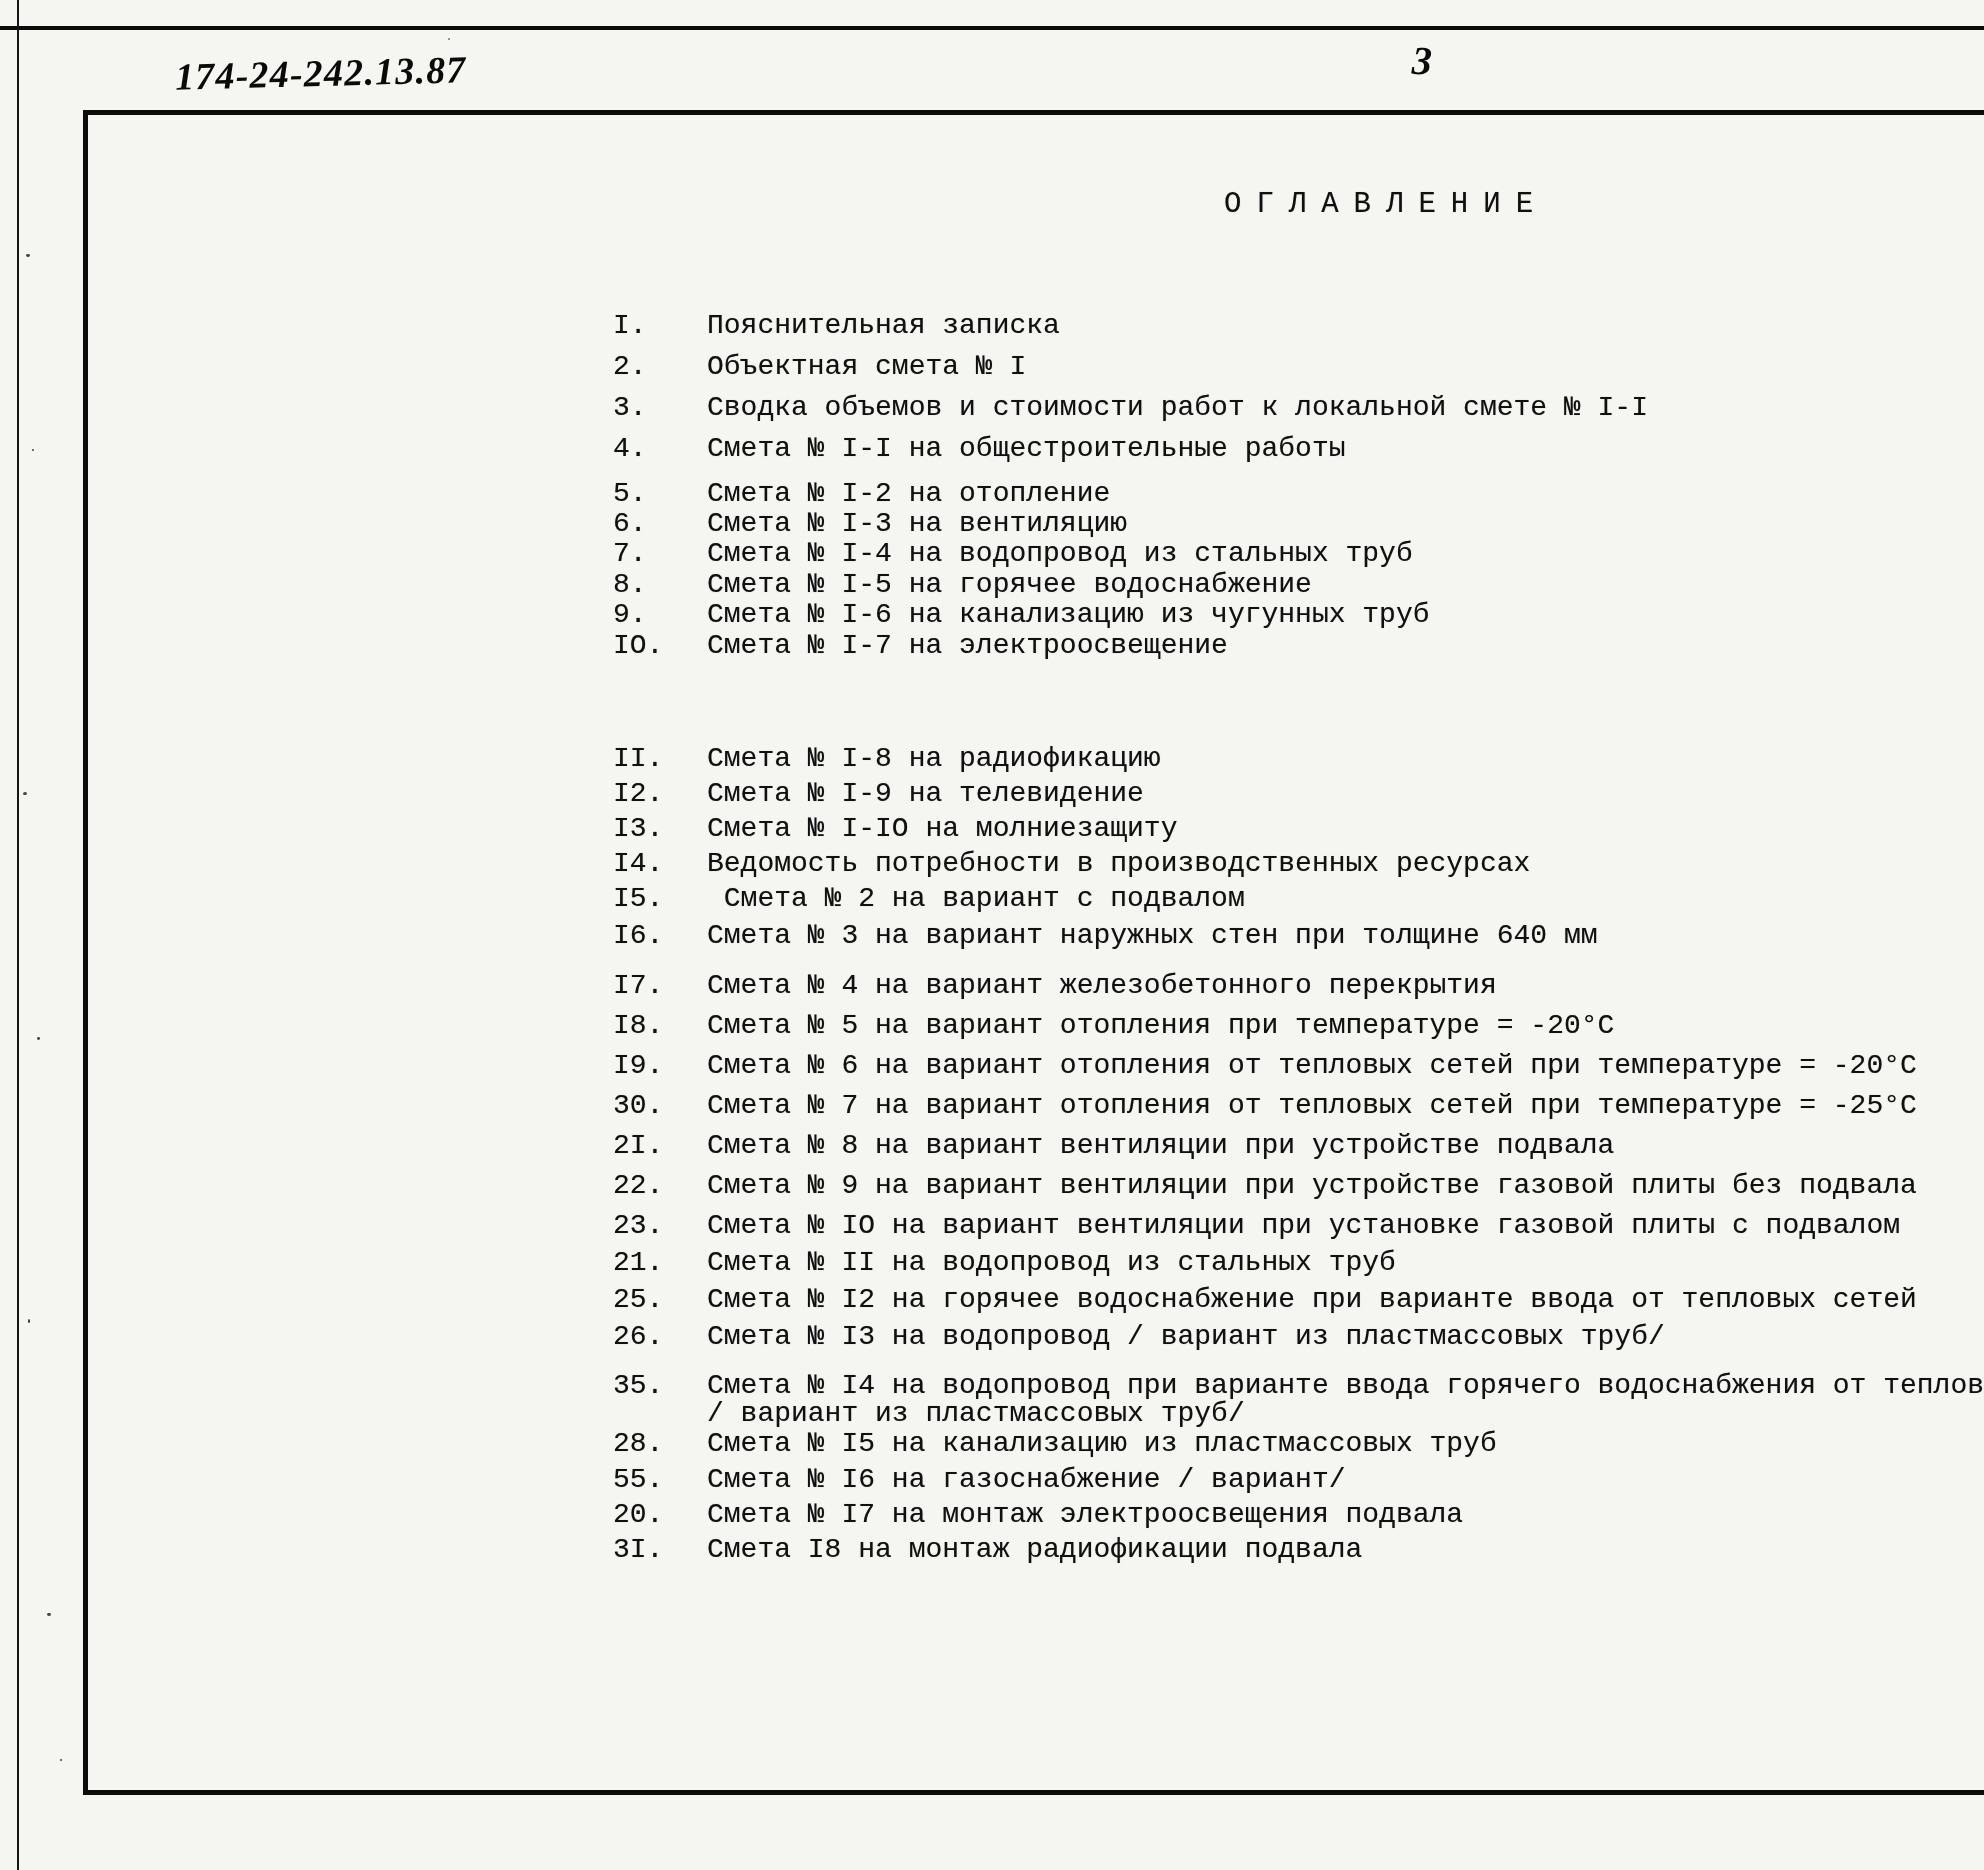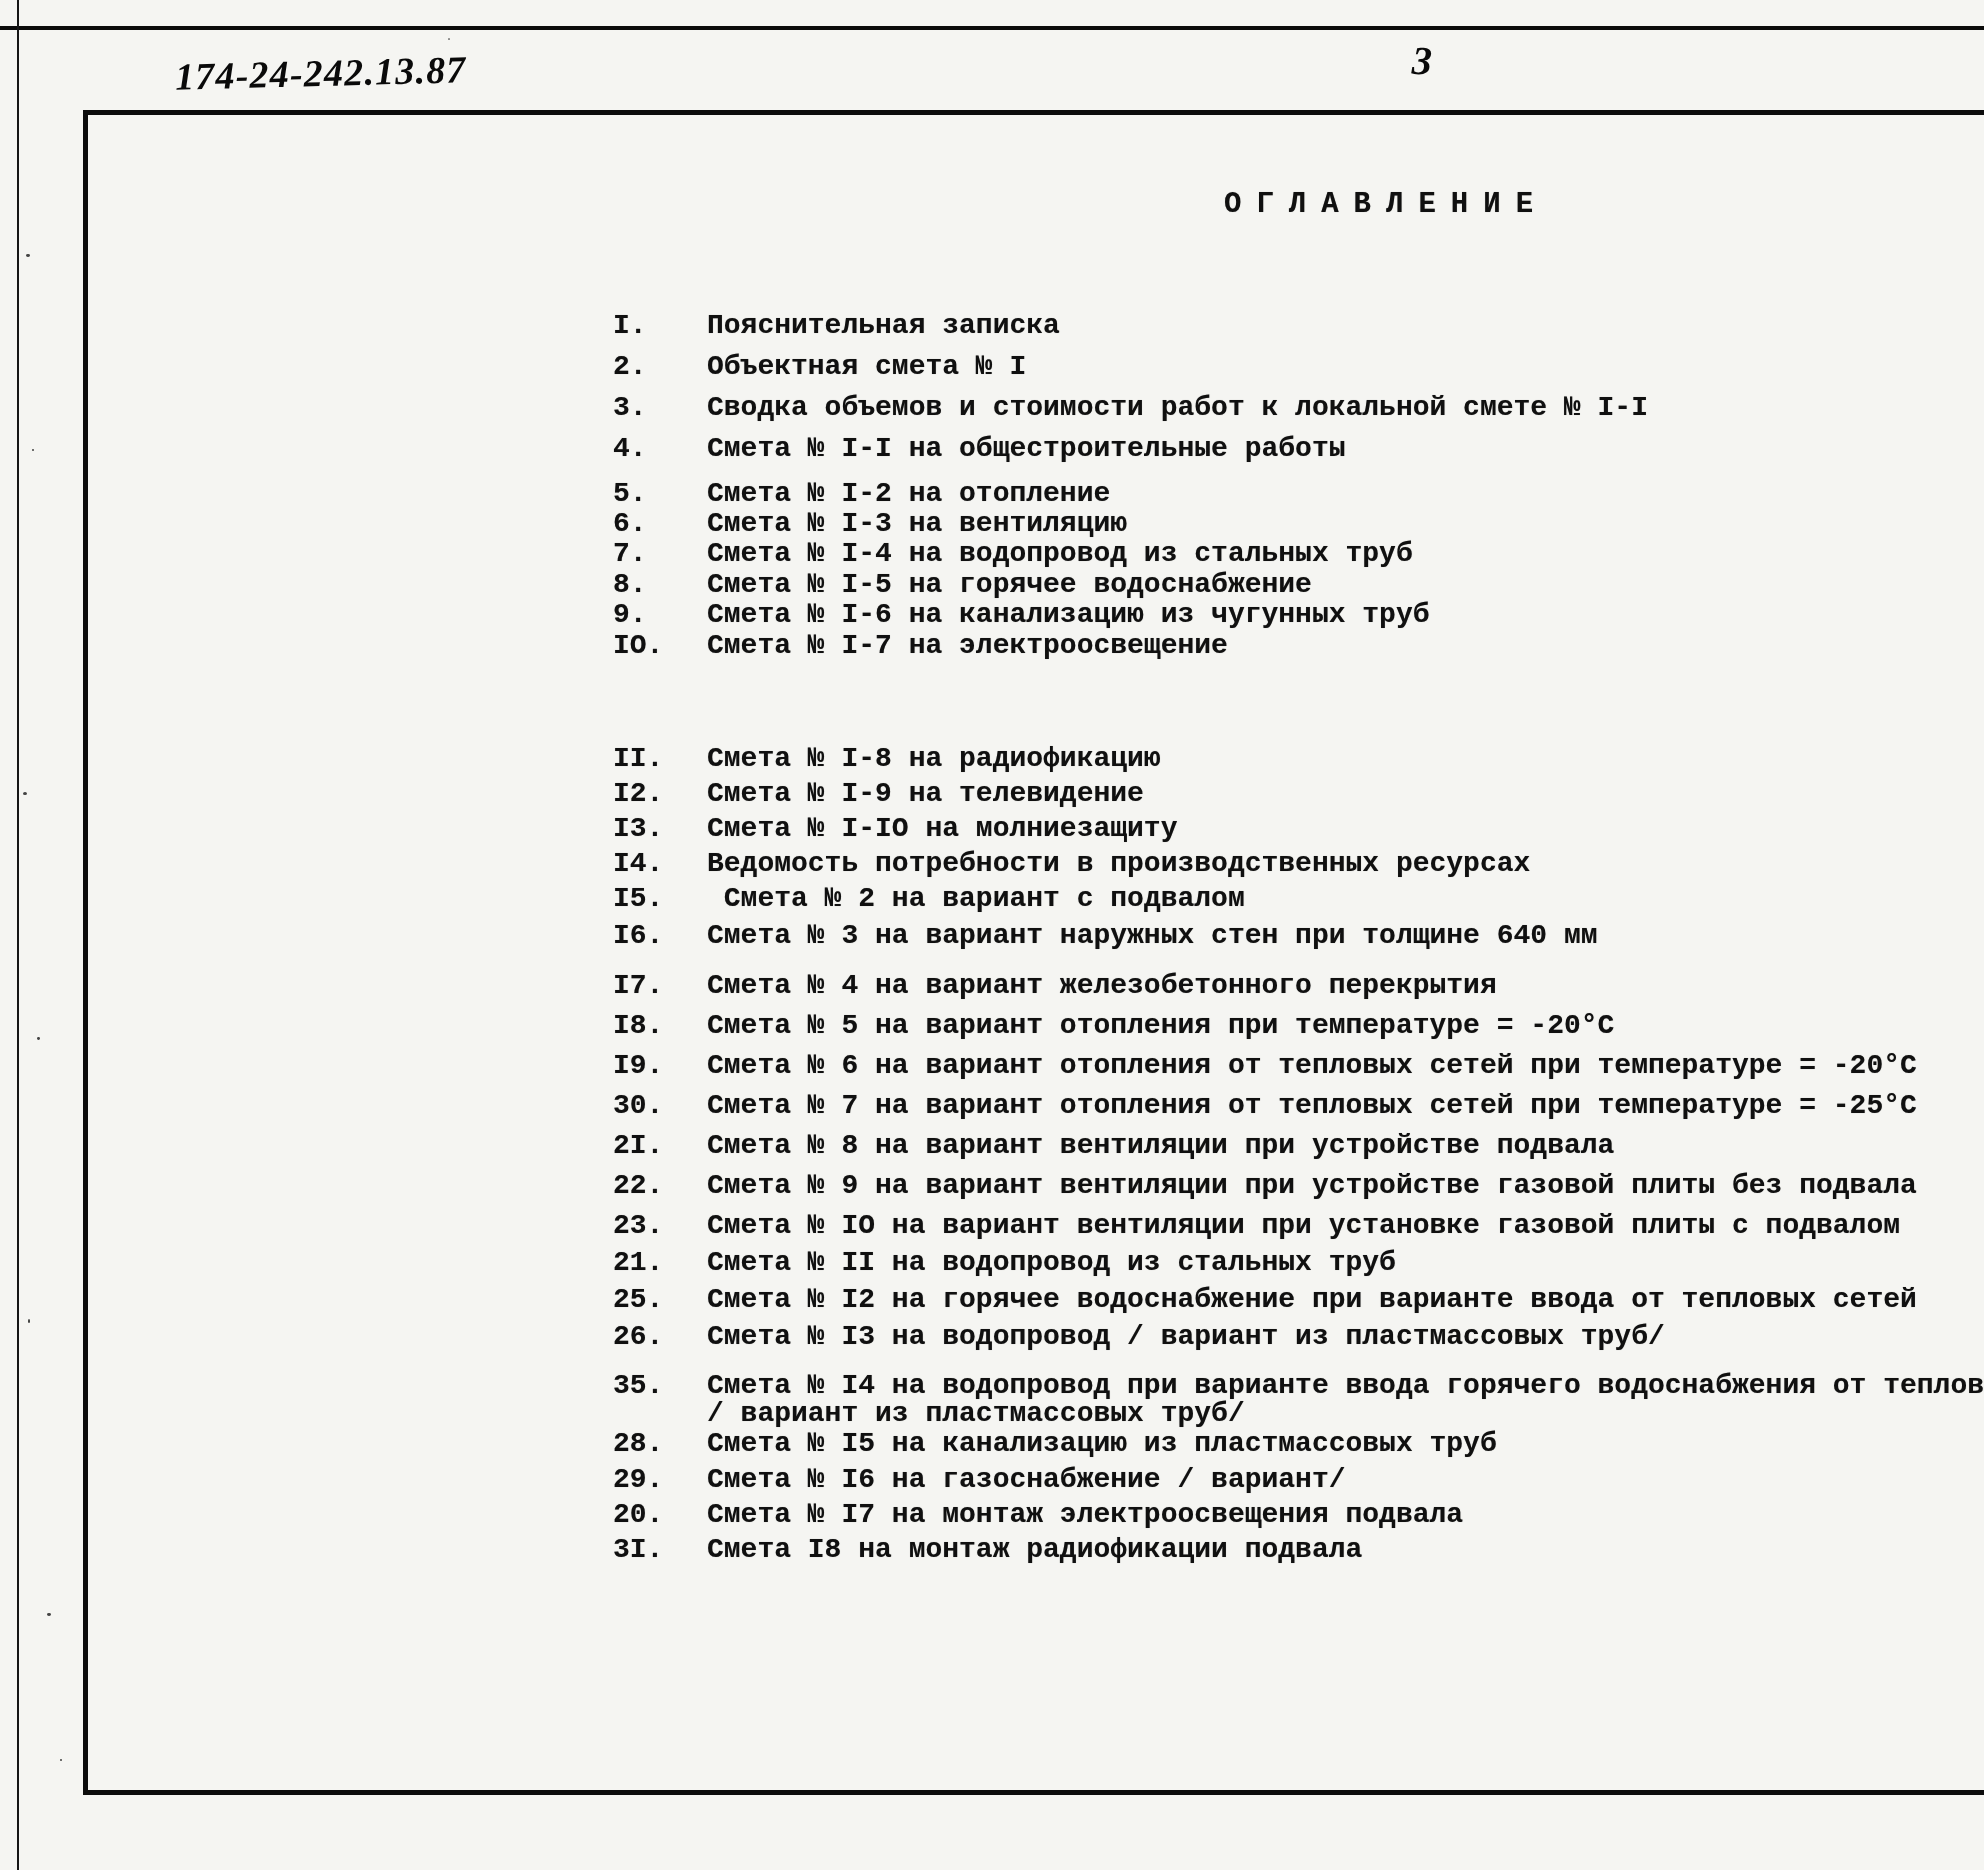--- a/index.html
+++ b/index.html
@@ -24,21 +24,21 @@
   
   .hand{
     position:absolute;
     font-family:"Liberation Serif","DejaVu Serif",serif;
     font-style:italic;font-weight:700;color:#0a0a0a;
     white-space:nowrap;
   }
   .hand-code{left:175px;top:51px;font-size:38px;letter-spacing:1.2px;transform:rotate(-1.5deg);}
   .hand-sheet{left:1412px;top:37px;font-size:40px;transform:rotate(2deg);}
   
-  .typ{ text-shadow:0 0 0.8px rgba(10,10,10,.4); font-weight:700; }
+  .typ{ text-shadow:0 0 0.8px rgba(10,10,10,.4); font-weight:400; }
   .doc-title{
     position:absolute;left:1224px;top:190px;
     font-size:29px;line-height:29px;letter-spacing:15px;
     white-space:nowrap;
   }
   .toc-list{
     position:absolute;left:613px;top:312px;width:1866px;
     font-size:28px;line-height:28px;
   }
   .toc-row{display:flex;align-items:flex-start;margin-bottom:13px;}
@@ -237,21 +237,21 @@
 
     </div>
 
     <div class="toc-row">
       <span class="toc-num">28.</span>
       <span class="toc-text">Смета № I5 на канализацию из пластмассовых труб</span>
 
     </div>
 
     <div class="toc-row">
-      <span class="toc-num">29.</span>
+      <span class="toc-num">55.</span>
       <span class="toc-text">Смета № I6 на газоснабжение / вариант/</span>
 
     </div>
 
     <div class="toc-row">
       <span class="toc-num">20.</span>
       <span class="toc-text">Смета № I7 на монтаж электроосвещения подвала</span>
 
     </div>
 

